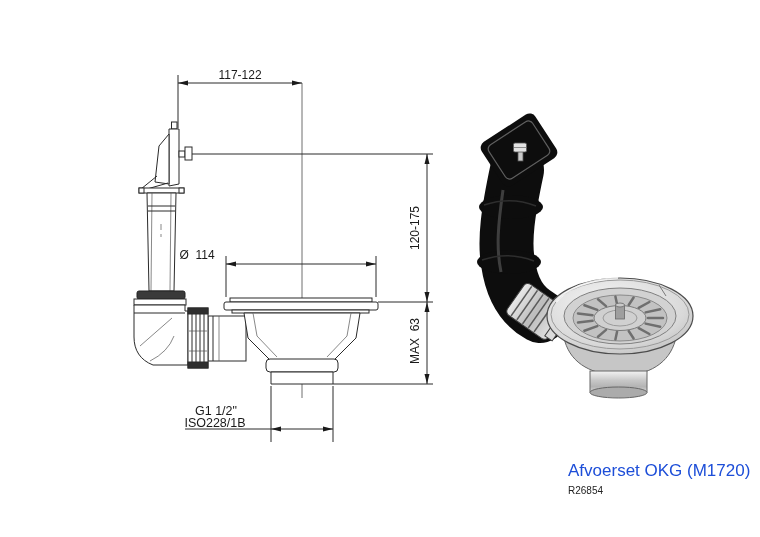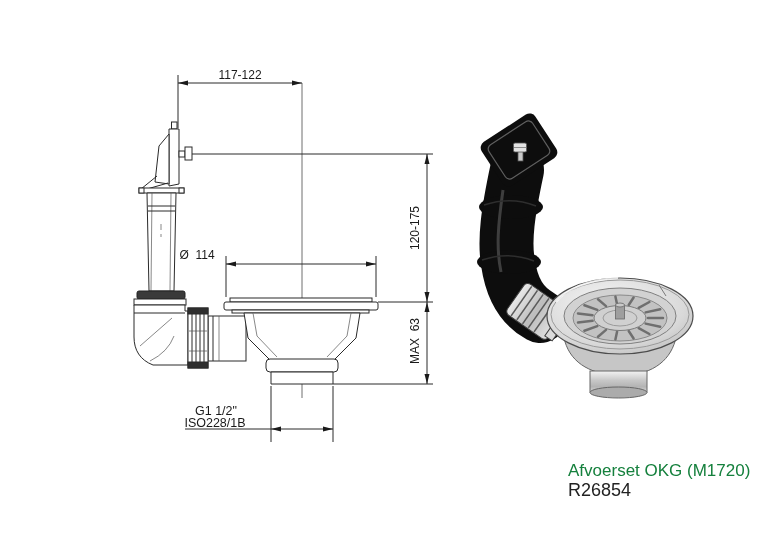--- a/index.html
+++ b/index.html
@@ -1,21 +1,21 @@
 <!DOCTYPE html>
 <html><head>
 <meta charset="utf-8">
 <style>
   html,body{margin:0;padding:0;background:#fff;}
   #page{position:relative;width:752px;height:537px;background:#ffffff;overflow:hidden;
         font-family:"Liberation Sans", sans-serif;}
   svg text{font-family:"Liberation Sans", sans-serif;fill:#1a1a1a;white-space:pre;}
   .titleblock{position:absolute;left:568px;top:461px;color:#111;}
-  .tb-title{font-size:17px;line-height:20px;color:#15803d;}
-  .tb-code{font-size:18px;line-height:15px;margin-top:2px;color:#222;}
+  .tb-title{font-size:17px;line-height:20px;color:#1d4ed8;}
+  .tb-code{font-size:10px;line-height:15px;margin-top:2px;color:#222;}
   .tb-date{font-size:12px;margin-top:14px;color:#222;}
 </style>
 </head>
 <body>
 
 <div id="page">
 
 <svg width="760" height="537" viewBox="0 0 760 537">
   <defs>
     <linearGradient id="chromeH" x1="0" y1="0" x2="0" y2="1">

